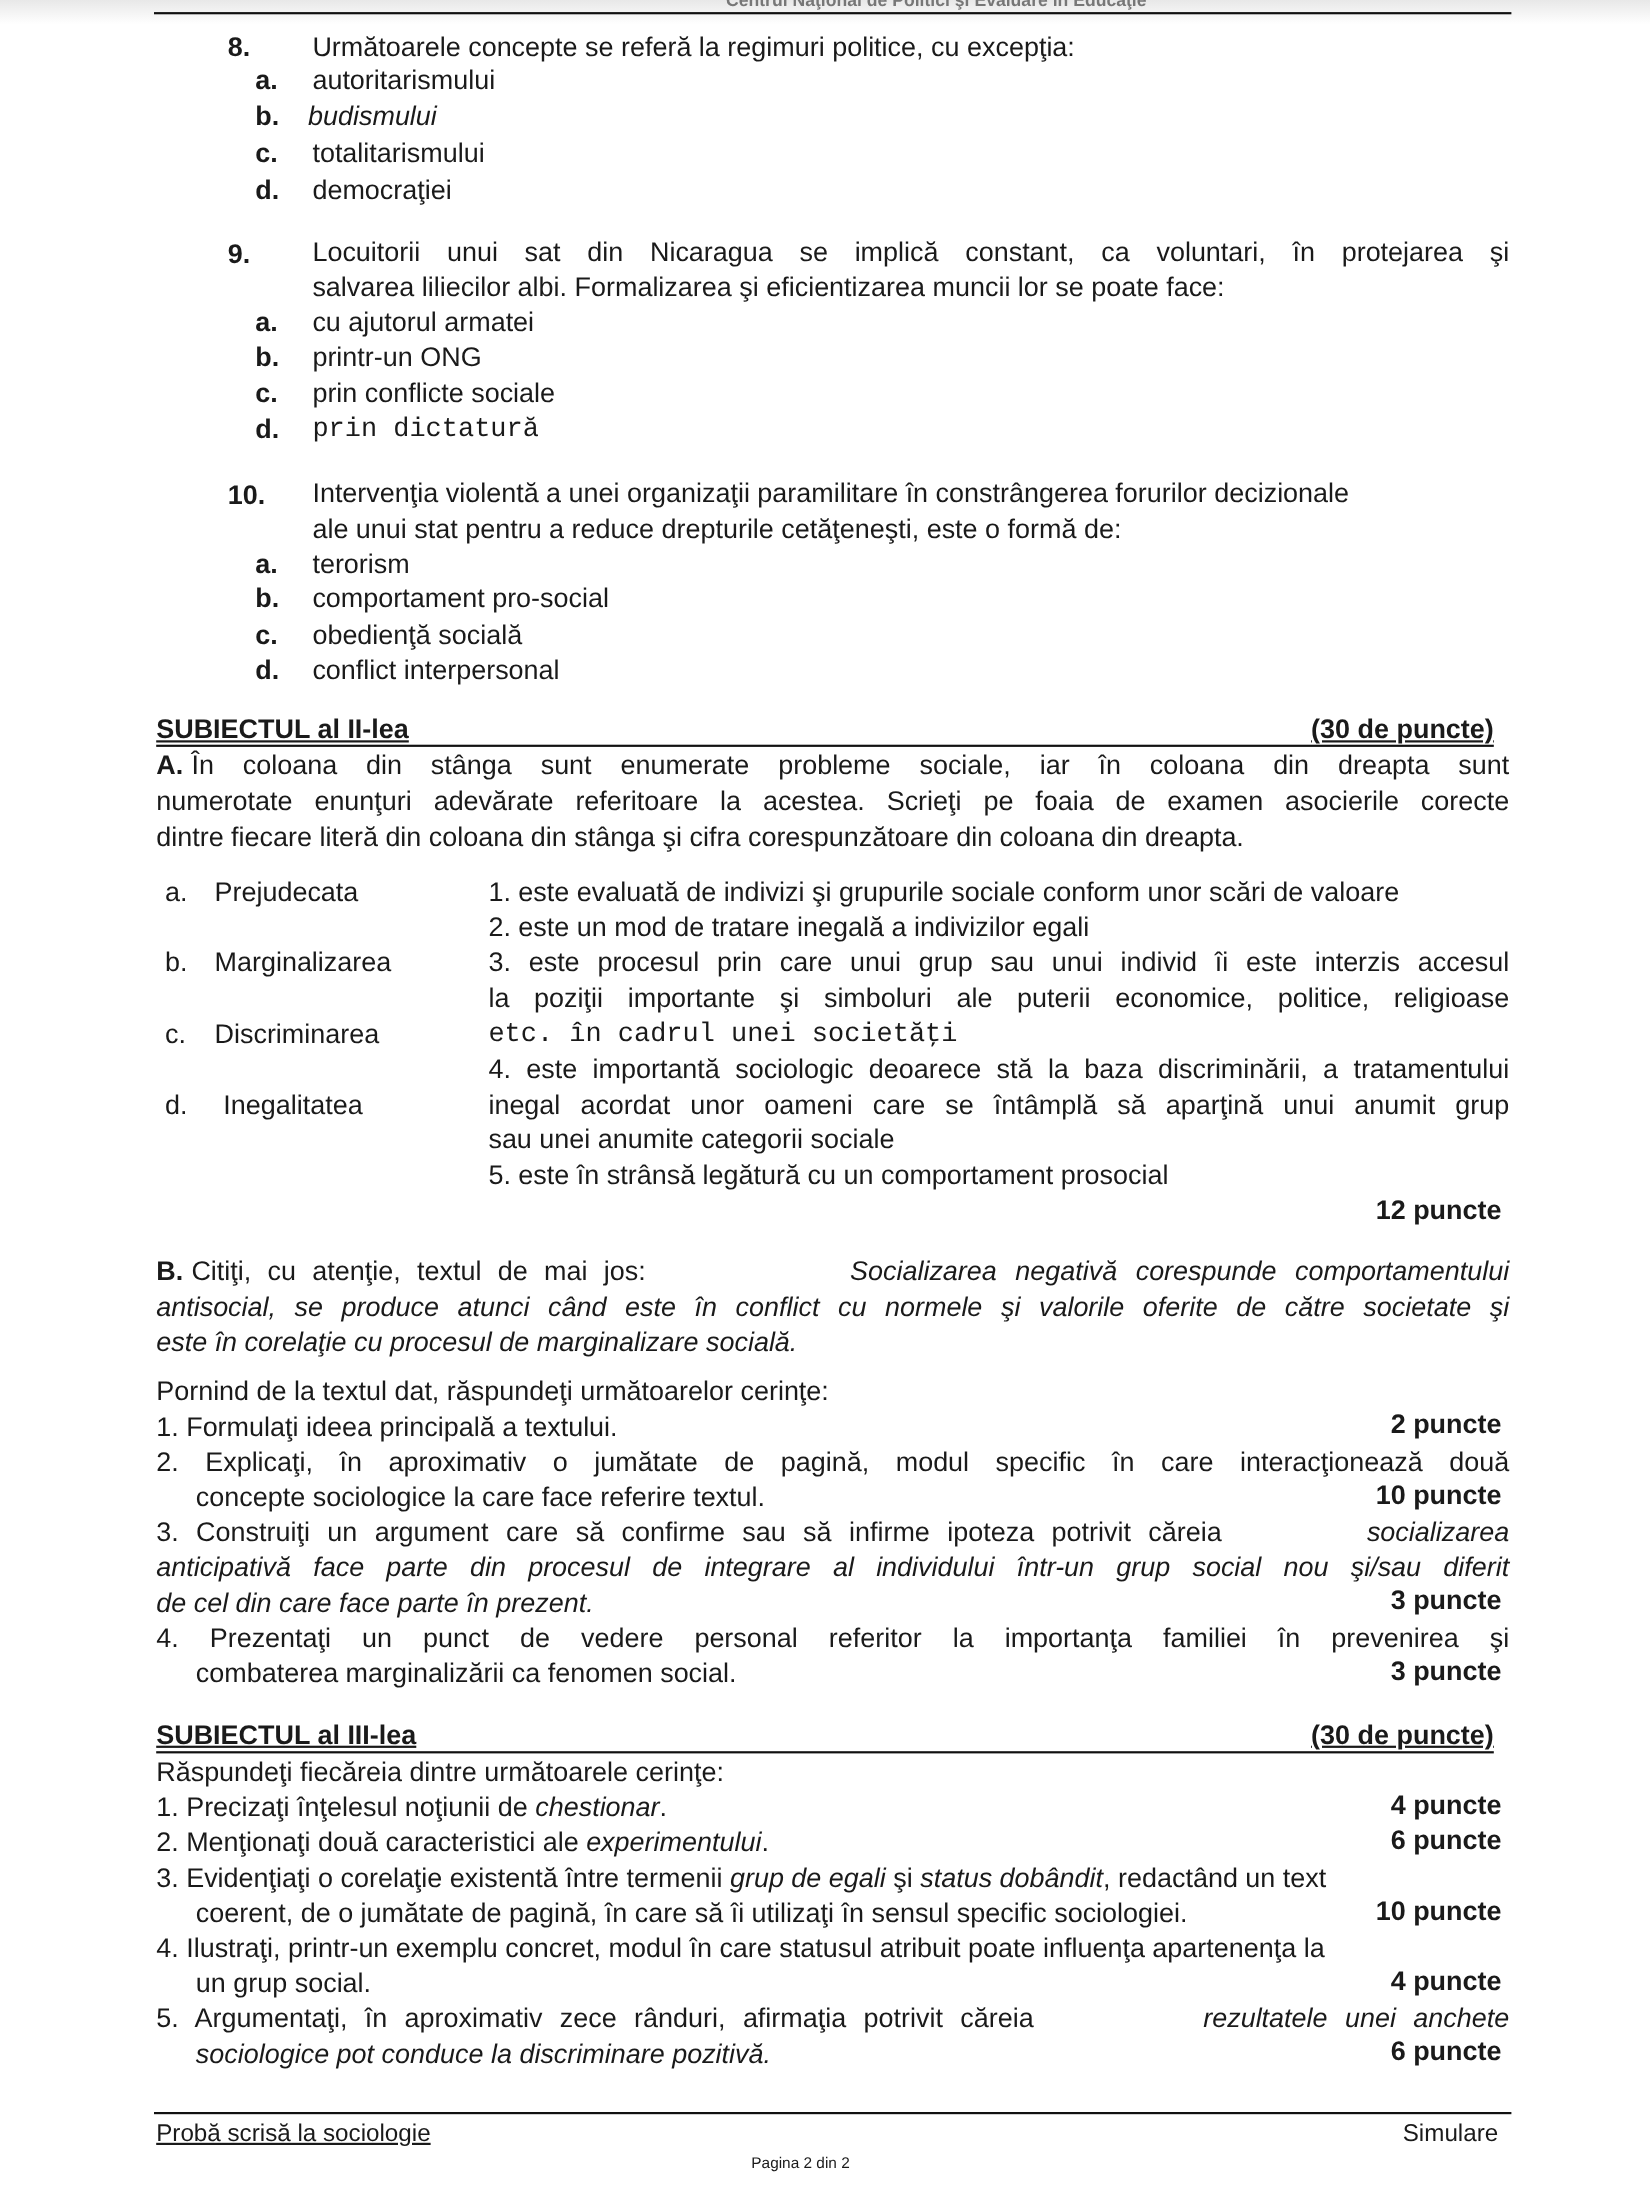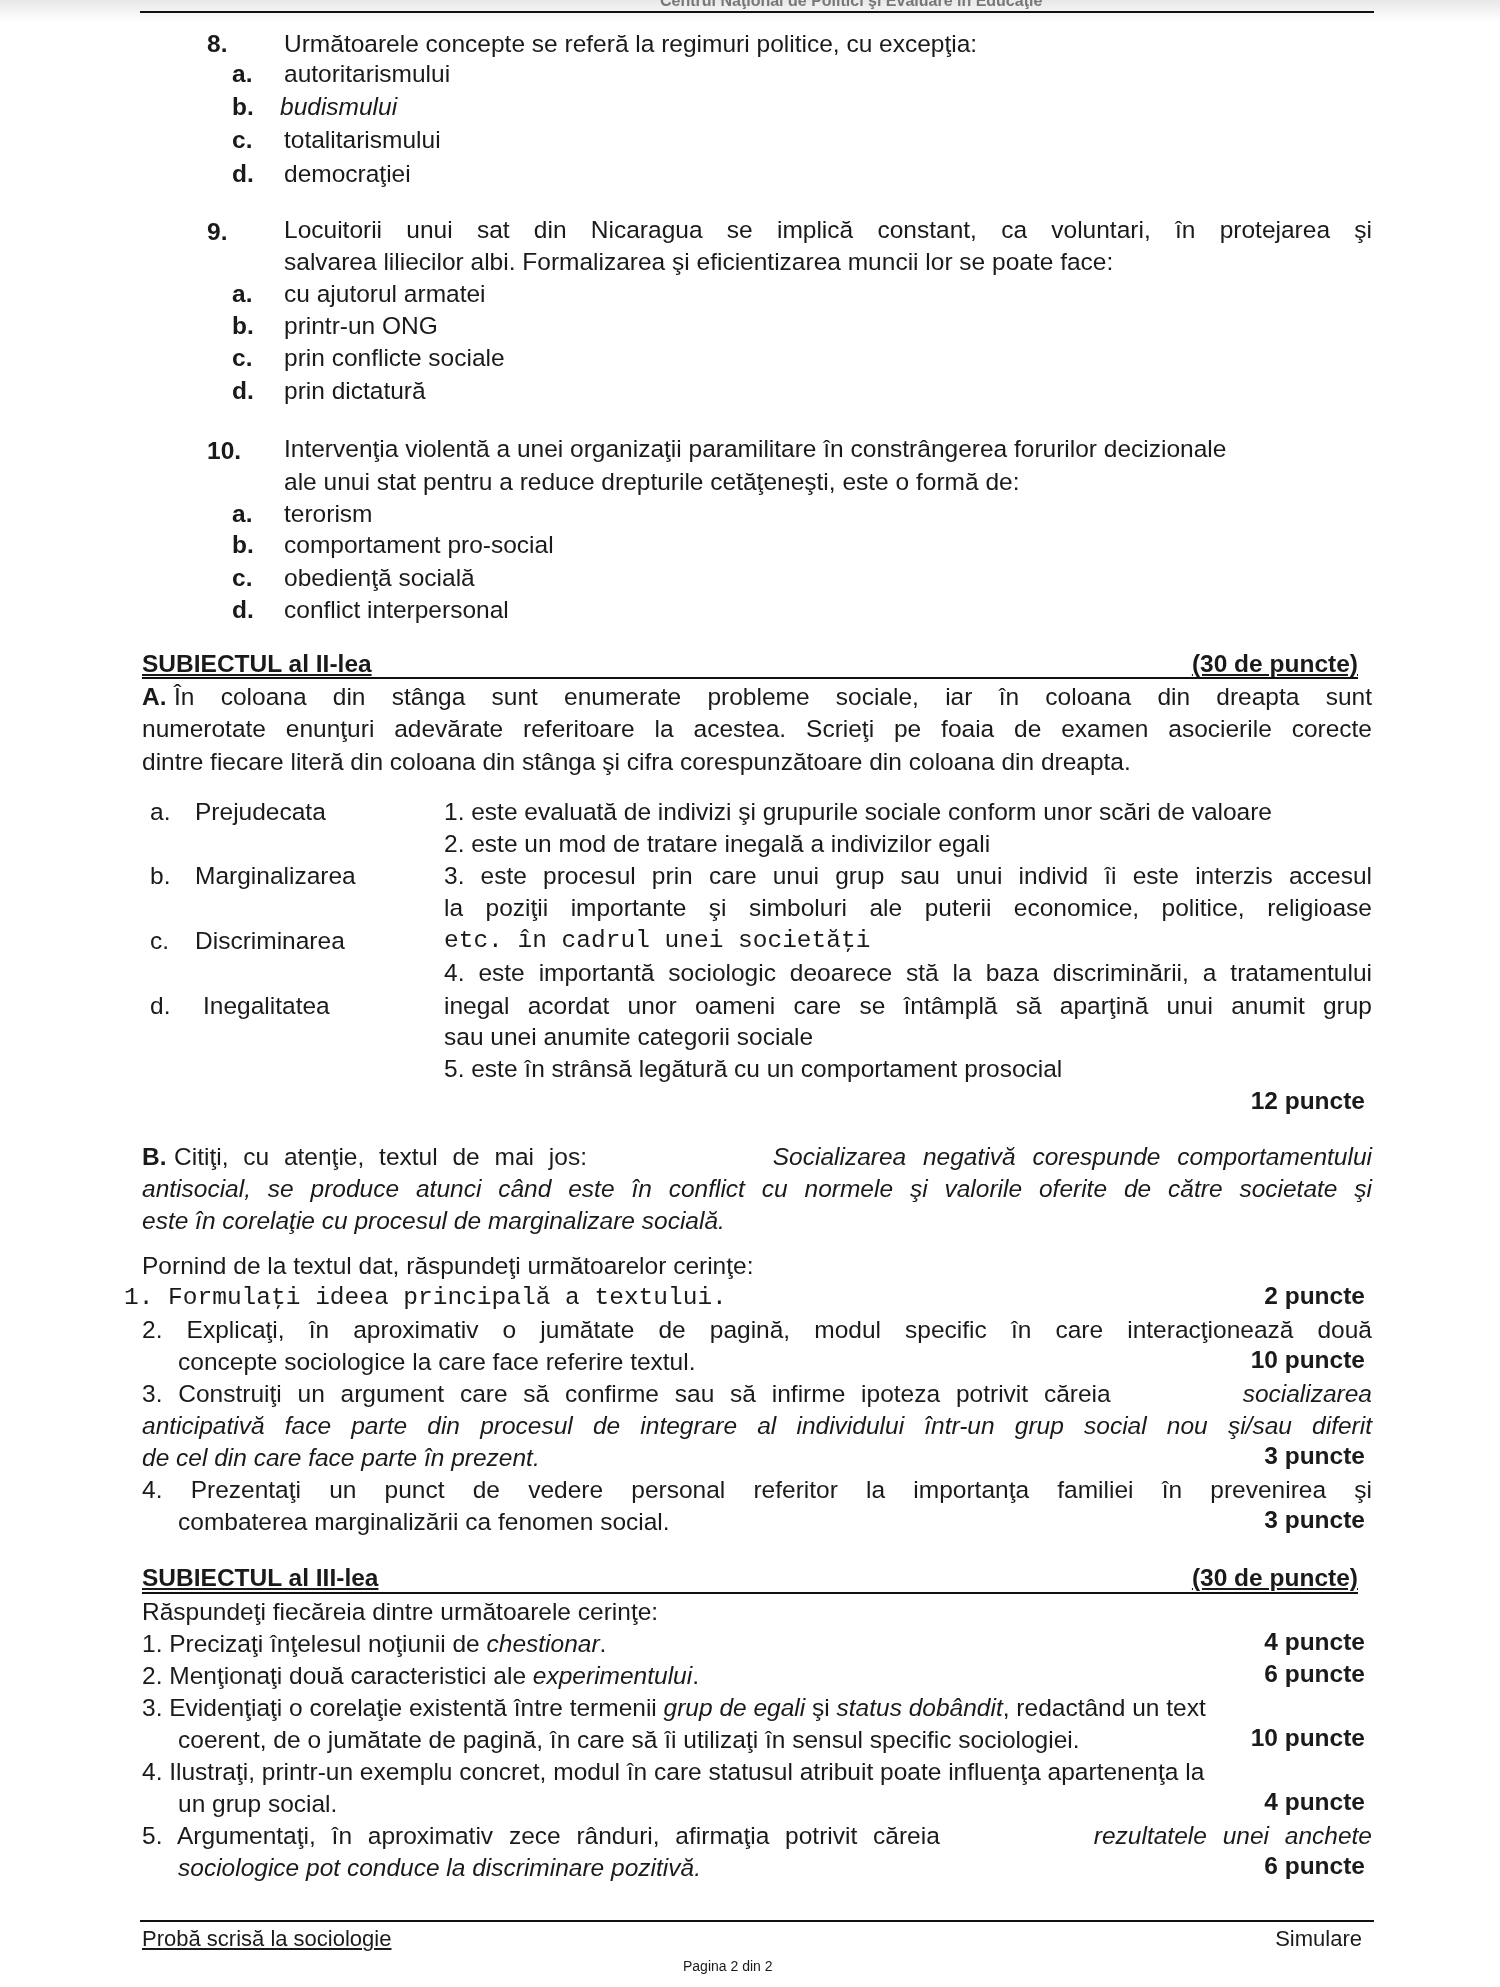--- a/index.html
+++ b/index.html
@@ -58,21 +58,21 @@
     <span class="q-num" style="left:207px;top:218px;">9.</span>
     <div class="abs fs just" style="left:284px;top:214px;width:1088px;">Locuitorii unui sat din Nicaragua se implică constant, ca voluntari, în protejarea şi</div>
     <span class="abs fs" style="left:284px;top:246px;">salvarea liliecilor albi. Formalizarea şi eficientizarea muncii lor se poate face:</span>
     <span class="opt-letter" style="left:232px;top:280px;">a.</span>
     <span class="opt-text" style="left:284px;top:280px;">cu ajutorul armatei</span>
     <span class="opt-letter" style="left:232px;top:312px;">b.</span>
     <span class="opt-text" style="left:284px;top:312px;">printr-un ONG</span>
     <span class="opt-letter" style="left:232px;top:344px;">c.</span>
     <span class="opt-text" style="left:284px;top:344px;">prin conflicte sociale</span>
     <span class="opt-letter" style="left:232px;top:377px;">d.</span>
-    <span class="opt-text" style="left:284px;top:377px;">prin dictatură</span>
+    <span class="opt-text" style="left:284px;top:377px;font-family:Liberation Mono, monospace;">prin dictatură</span>
   </div>
 
   <div>
     <span class="q-num" style="left:207px;top:437px;">10.</span>
     <span class="abs fs" style="left:284px;top:433px;">Intervenţia violentă a unei organizaţii paramilitare în constrângerea forurilor decizionale</span>
     <span class="abs fs" style="left:284px;top:466px;">ale unui stat pentru a reduce drepturile cetăţeneşti, este o formă de:</span>
     <span class="opt-letter" style="left:232px;top:500px;">a.</span>
     <span class="opt-text" style="left:284px;top:500px;">terorism</span>
     <span class="opt-letter" style="left:232px;top:531px;">b.</span>
     <span class="opt-text" style="left:284px;top:531px;">comportament pro-social</span>
@@ -118,21 +118,21 @@
     <span class="abs fs bold" style="left:142px;top:1141px;">B.</span>
     <div class="abs fs" style="left:174px;top:1141px;width:1198px;display:flex;justify-content:space-between;">
       <span style="word-spacing:8px;">Citiţi, cu atenţie, textul de mai jos:</span>
       <span class="ital" style="word-spacing:10px;">Socializarea negativă corespunde comportamentului</span>
     </div>
     <div class="abs fs just ital" style="left:142px;top:1173px;width:1230px;">antisocial, se produce atunci când este în conflict cu normele şi valorile oferite de către societate şi</div>
     <span class="abs fs ital" style="left:142px;top:1205px;">este în corelaţie cu procesul de marginalizare socială.</span>
 
     <span class="abs fs" style="left:142px;top:1250px;">Pornind de la textul dat, răspundeţi următoarelor cerinţe:</span>
 
-    <span class="abs fs" style="left:124px;top:1282px;font-family:Liberation Mono, monospace;">1. Formulaţi ideea principală a textului.</span>
+    <span class="abs fs" style="left:142px;top:1282px;">1. Formulaţi ideea principală a textului.</span>
     <span class="pts" style="top:1282px;">2 puncte</span>
 
     <div class="abs fs just" style="left:142px;top:1314px;width:1230px;">2. Explicaţi, în aproximativ o jumătate de pagină, modul specific în care interacţionează două</div>
     <span class="abs fs" style="left:178px;top:1346px;">concepte sociologice la care face referire textul.</span>
     <span class="pts" style="top:1346px;">10 puncte</span>
 
     <div class="abs fs" style="left:142px;top:1378px;width:1230px;display:flex;justify-content:space-between;">
       <span style="word-spacing:9px;">3. Construiţi un argument care să confirme sau să infirme ipoteza potrivit căreia</span>
       <span class="ital">socializarea</span>
     </div>

